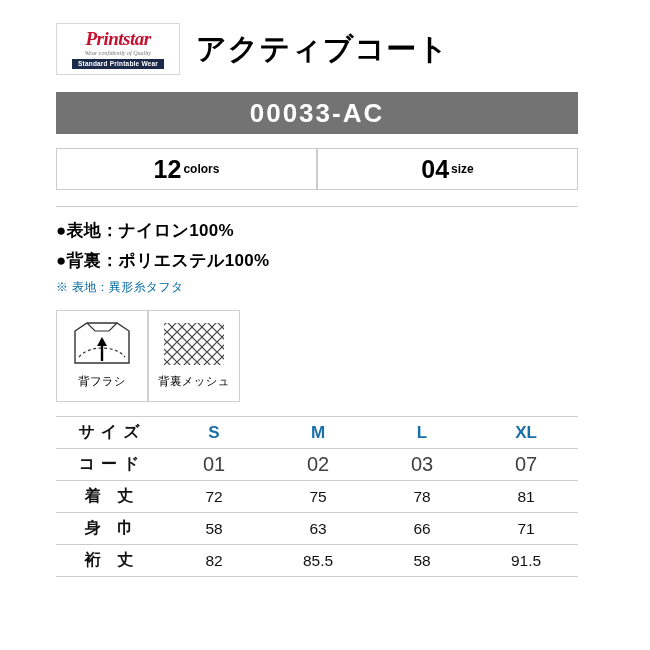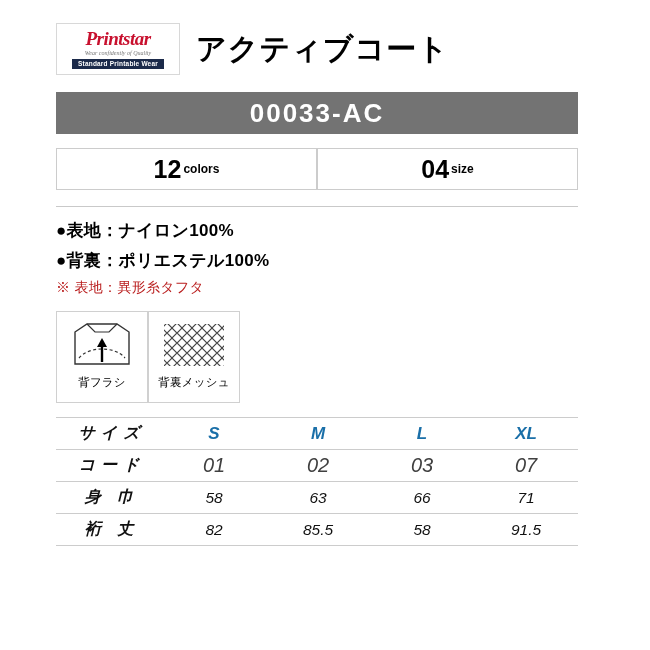--- a/index.html
+++ b/index.html
@@ -126,22 +126,22 @@
     margin-top: 12px;
   }
   .mat-line {
     font-size: 17px;
     font-weight: bold;
     color: #000000;
     margin-bottom: 7px;
     letter-spacing: 0.3px;
   }
   .note-line {
-    font-size: 14px;
-    color: #b91c1c;
+    font-size: 12px;
+    color: #0369a1;
     margin-bottom: 4px;
     letter-spacing: 0.3px;
   }
 
   
   .features {
     margin-top: 14px;
     display: flex;
     gap: 0;
   }
@@ -176,21 +176,20 @@
     table-layout: fixed;
   }
   .size-table th, .size-table td {
     border-top: 1px solid #cccccc;
     border-bottom: 1px solid #cccccc;
     height: 29px;
     text-align: center;
     font-size: 16px;
     font-weight: bold;
     color: #111111;
-    font-style: italic;
   }
   .size-table thead th {
     font-size: 17px;
   }
   .size-table th.head-label, .size-table td.row-label {
     width: 104px;
     letter-spacing: 6px;
     text-indent: 6px;
     font-size: 16px;
   }
@@ -280,20 +279,27 @@
     </thead>
     <tbody>
       <tr class="code-row">
         <td class="row-label">コード</td>
         <td class="code-val">01</td>
         <td class="code-val">02</td>
         <td class="code-val">03</td>
         <td class="code-val">07</td>
       </tr>
       <tr>
+        <td class="row-label">着 丈</td>
+        <td>72</td>
+        <td>75</td>
+        <td>78</td>
+        <td>81</td>
+      </tr>
+      <tr>
         <td class="row-label">身 巾</td>
         <td>58</td>
         <td>63</td>
         <td>66</td>
         <td>71</td>
       </tr>
       <tr>
         <td class="row-label">裄 丈</td>
         <td>82</td>
         <td>85.5</td>

